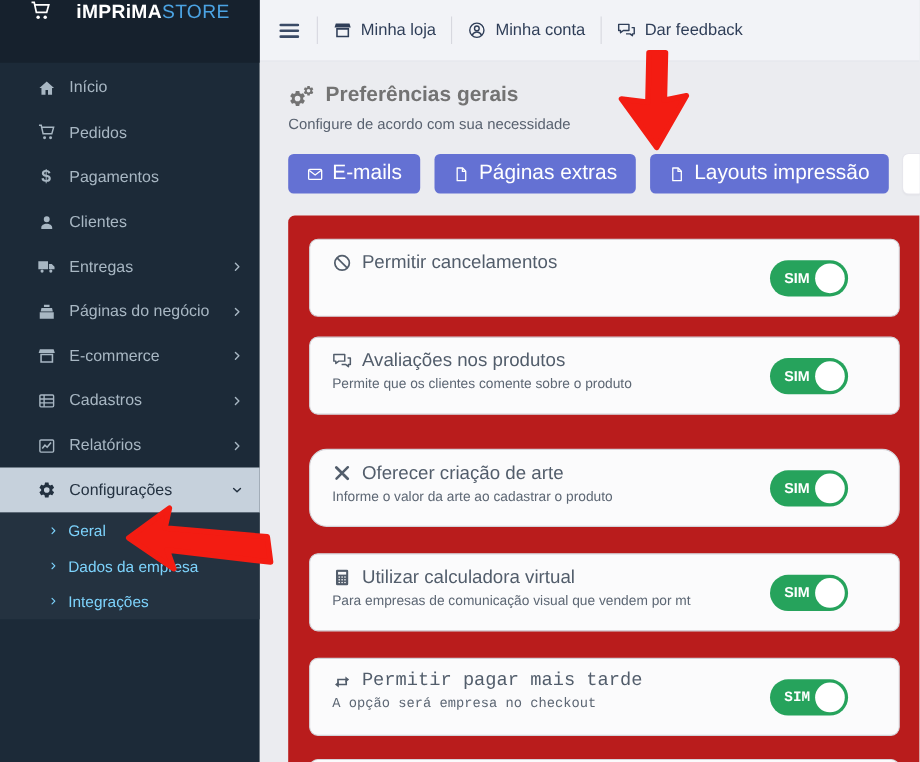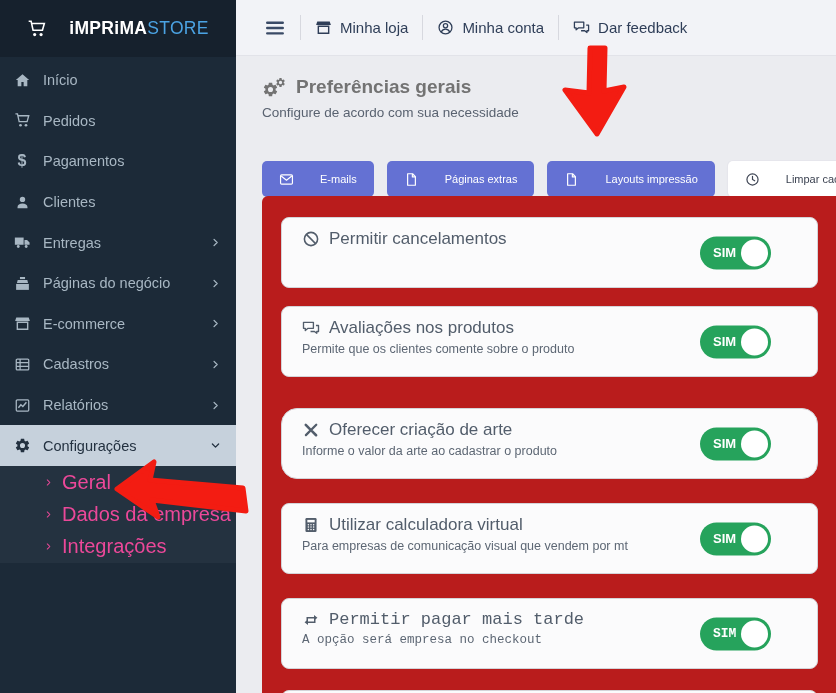--- a/index.html
+++ b/index.html
@@ -6,61 +6,61 @@
   html, body { width: 836px; height: 693px; }
   body {
     position: relative; overflow: hidden;
     font-family: "Liberation Sans", sans-serif;
     background: #ebecf0;
   }
   
   .sidebar { position: absolute; left: 0; top: 0; width: 236px; height: 693px;
              background: var(--sidebar-bg, #1c2a38); z-index: 2; }
   .sb-header { height: 57px; background: var(--sidebar-header-bg, #16212d);
-               display: flex; align-items: center; justify-content: center; gap: 22px; }
+               display: flex; align-items: flex-start; justify-content: center; gap: 22px; }
   .sb-header .cart-ic { display: flex; color: #fff; }
   .sb-header .cart-ic svg { width: 20px; height: 20px; }
   .brand { font-size: 17.5px; font-weight: 700; color: #fff; letter-spacing: .3px; }
   .brand .lite { color: var(--brand-blue, #4ba3e3); font-weight: 400; }
   .nav { padding-top: 3px; }
   .nav-item { height: 40.6px; display: flex; align-items: center;
-              padding: 0 15px 0 11px; color: #a8b7c3; font-size: 14.5px; cursor: pointer; }
+              padding: 0 15px 0 31px; color: #a8b7c3; font-size: 14.5px; cursor: pointer; }
   .nav-item .ic { width: 22px; display: flex; justify-content: center; margin-right: 10px; }
   .nav-item .ic svg { width: 17px; height: 17px; }
   .dollar-glyph { font-weight: 700; font-size: 16px; line-height: 1; }
   .nav-item .chev { margin-left: auto; display: flex; }
   .nav-item .chev svg { width: 11px; height: 11px; }
   .nav-item.active { background: var(--active-bg, #c6d1dc); color: var(--active-fg, #233140); }
   .submenu { background: var(--submenu-bg, #243240); }
   .sub-item { height: 32.4px; display: flex; align-items: center; padding-left: 44px;
-              color: #ec4899; font-size: 20px; cursor: pointer; text-align: right; }
+              color: #7dd3fc; font-size: 14px; cursor: pointer; text-align: right; }
   .sub-item .chev { display: flex; margin-right: 9px; }
   .sub-item .chev svg { width: 9px; height: 9px; }
   
   .topbar { position: absolute; left: 236px; top: 0; width: 600px; height: 56px;
             background: #f2f3f7; border-bottom: 1px solid #e2e3e9;
-            display: flex; align-items: center; padding-left: 28px; color: #2f3e58; }
+            display: flex; align-items: center; padding-left: 16px; color: #2f3e58; }
   .burger { display: flex; cursor: pointer; color: #3a4a66; }
   .burger svg { width: 22px; height: 22px; }
   .tb-divider { width: 1px; height: 25px; background: #d7d8df; margin: 0 14px; }
   .tb-item { display: flex; align-items: center; gap: 8px; font-size: 15px; cursor: pointer; }
   .tb-item .ic { display: flex; }
   .tb-item .ic svg { width: 17px; height: 17px; }
   
   .page-head { position: absolute; left: 262px; top: 76px; }
   .page-title { display: flex; align-items: center; gap: 9px;
                 font-size: 19px; font-weight: 700; color: #737373; }
   .cogs-holder { position: relative; width: 25px; height: 21px; display: inline-block; }
   .cogs-holder .cog-big { position: absolute; left: 0; bottom: 0; width: 17px; height: 17px; }
   .cogs-holder .cog-small { position: absolute; right: 1px; top: 0; width: 11px; height: 11px; }
   .page-sub { margin-top: 7px; font-size: 13.5px; color: #596270; }
   
   .btn-row { position: absolute; left: 262px; top: 140px; display: flex; gap: 13px; }
-  .btn { height: 36px; border-radius: 5px; display: inline-flex; align-items: center; gap: 26px;
-         padding: 0 17px; font-size: 11px; border: none; cursor: pointer; font-family: inherit; white-space: nowrap; margin-top: 21px; }
+  .btn { height: 36px; border-radius: 5px; display: inline-flex; align-items: center; gap: 8px;
+         padding: 0 17px; font-size: 19px; border: none; cursor: pointer; font-family: inherit; white-space: nowrap; }
   .btn .ic { display: flex; }
   .btn .ic svg { width: 15px; height: 15px; }
   .btn.primary { background: var(--primary, #6471d3); color: #fff; }
   .btn.light { background: #fff; color: #3c4352;
                box-shadow: 0 0 0 1px #e6e6ec, 0 1px 2px rgba(40,40,60,.08); }
   
   .panel { position: absolute; left: 262px; top: 196px; width: 574px; height: 497px;
            background: #b91c1c; border-radius: 6px 0 0 0; overflow: hidden; z-index: 1; }
   .card { position: absolute; left: 19px; width: 537px; height: 71px;
           background: #fbfbfc; border: 1px solid #d4d4d9; border-radius: 8px; }

